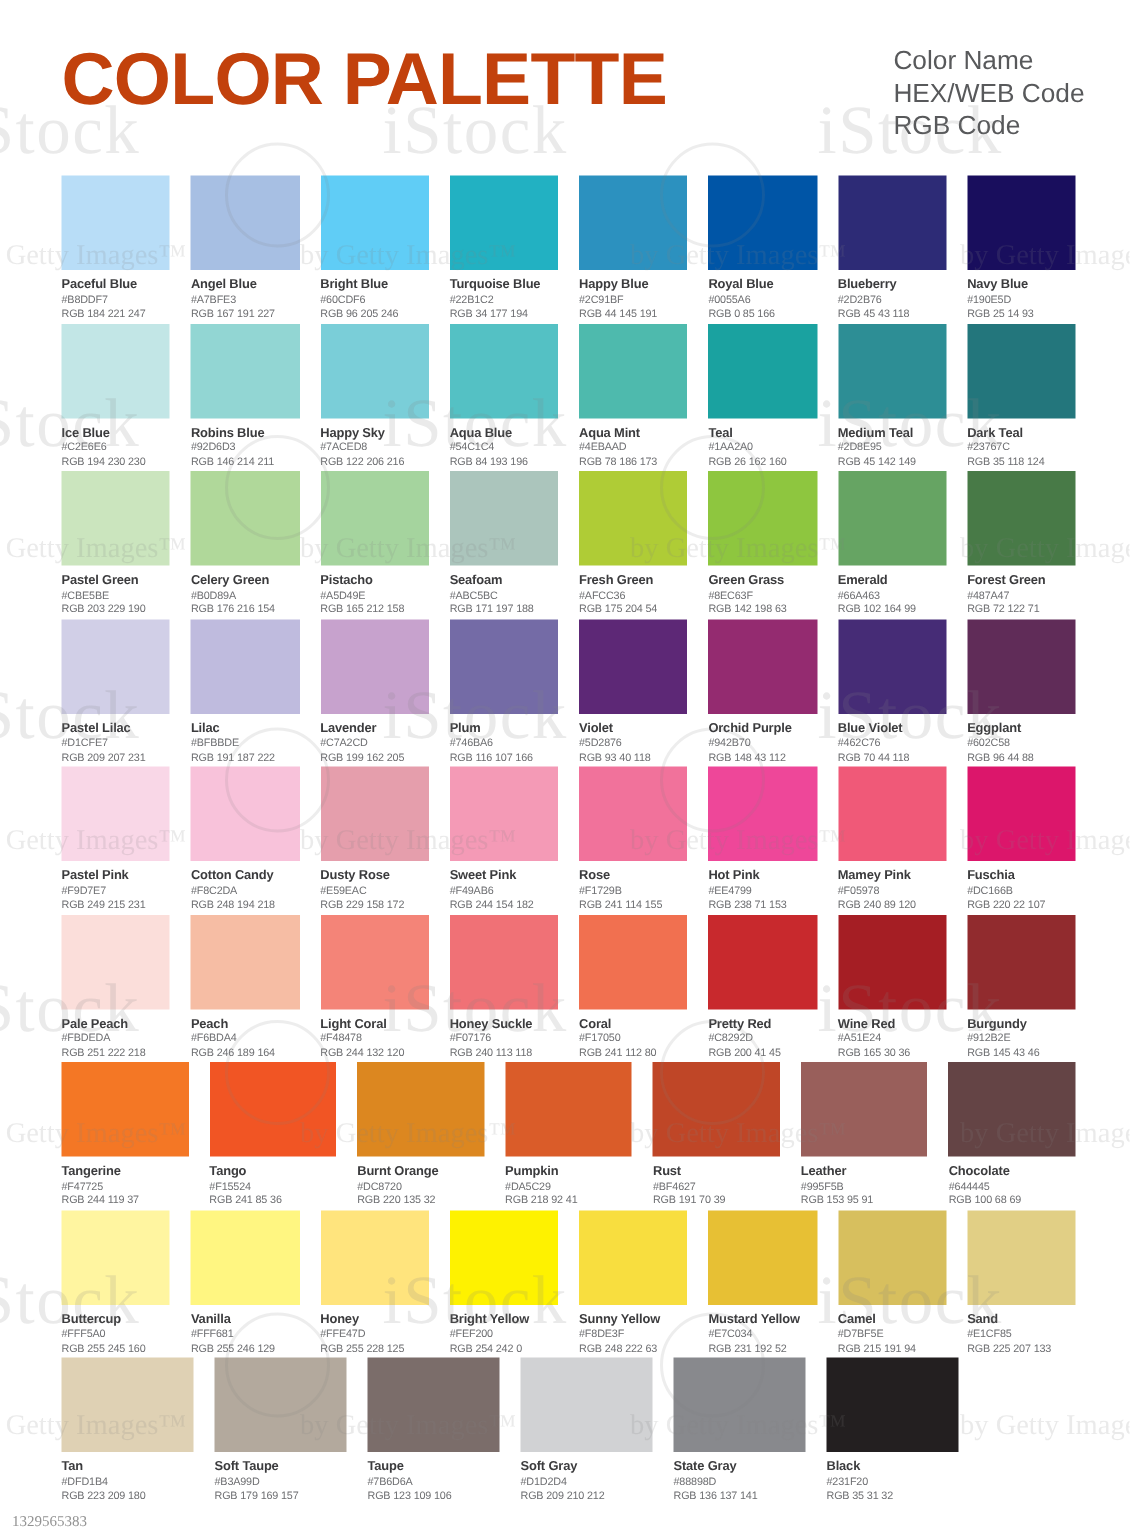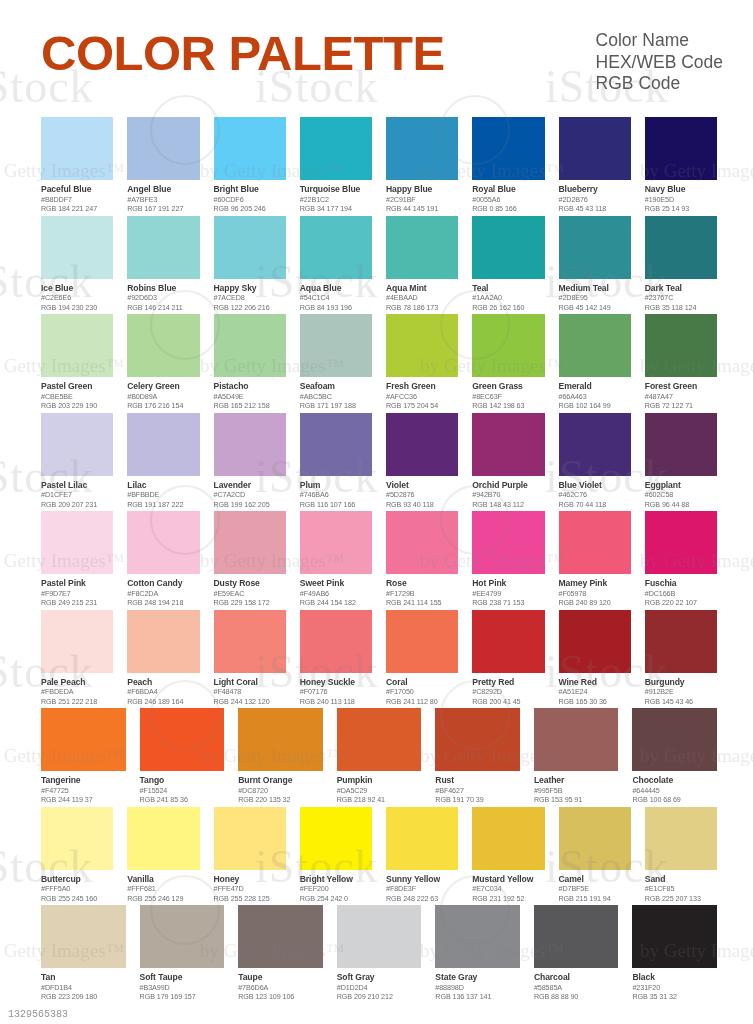--- a/index.html
+++ b/index.html
@@ -38,21 +38,21 @@
   }
   .wm-ring {
     position: absolute;
     border: 2px solid rgba(130,130,130,0.14);
     border-radius: 50%;
   }
   .wm-code {
     position: absolute;
     left: 8px;
     bottom: 4px;
-    font-family: Liberation Mono, monospace;
+    font-family: Liberation Serif, serif;
     font-size: 10px;
     color: rgba(110,110,110,0.75);
     z-index: 9;
   }
 
   
   #page {
     position: absolute;
     inset: 0;
     z-index: 2;
@@ -712,28 +712,20 @@
             <div class="c-hex">#D1D2D4</div>
             <div class="c-rgb">RGB 209 210 212</div>
           </div>
         </div>
         <div class="cell">
           <div class="swatch" style="background: rgb(136, 137, 141);"></div>
           <div class="info">
             <div class="c-name">State Gray</div>
             <div class="c-hex">#88898D</div>
             <div class="c-rgb">RGB 136 137 141</div>
-          </div>
-        </div>
-        <div class="cell">
-          <div class="swatch" style="background: rgb(88, 88, 90);"></div>
-          <div class="info">
-            <div class="c-name">Charcoal</div>
-            <div class="c-hex">#58585A</div>
-            <div class="c-rgb">RGB 88 88 90</div>
           </div>
         </div>
         <div class="cell">
           <div class="swatch" style="background: rgb(35, 31, 32);"></div>
           <div class="info">
             <div class="c-name">Black</div>
             <div class="c-hex">#231F20</div>
             <div class="c-rgb">RGB 35 31 32</div>
           </div>
         </div>

